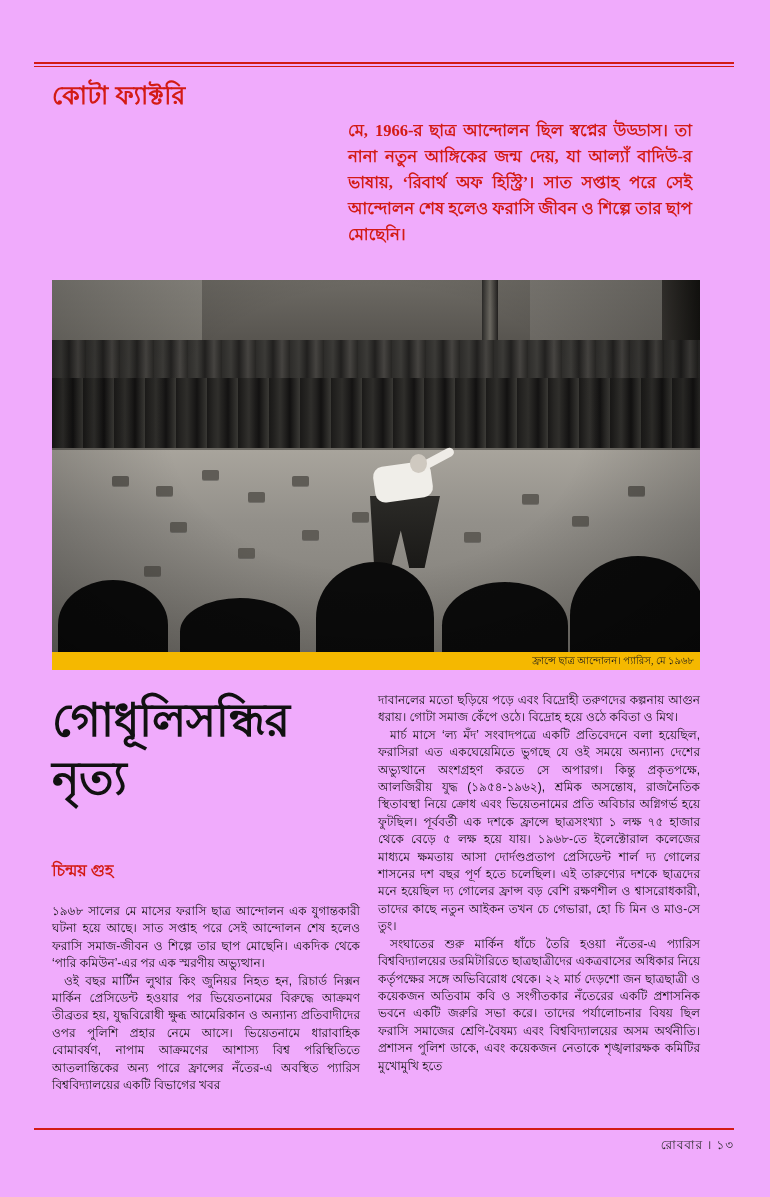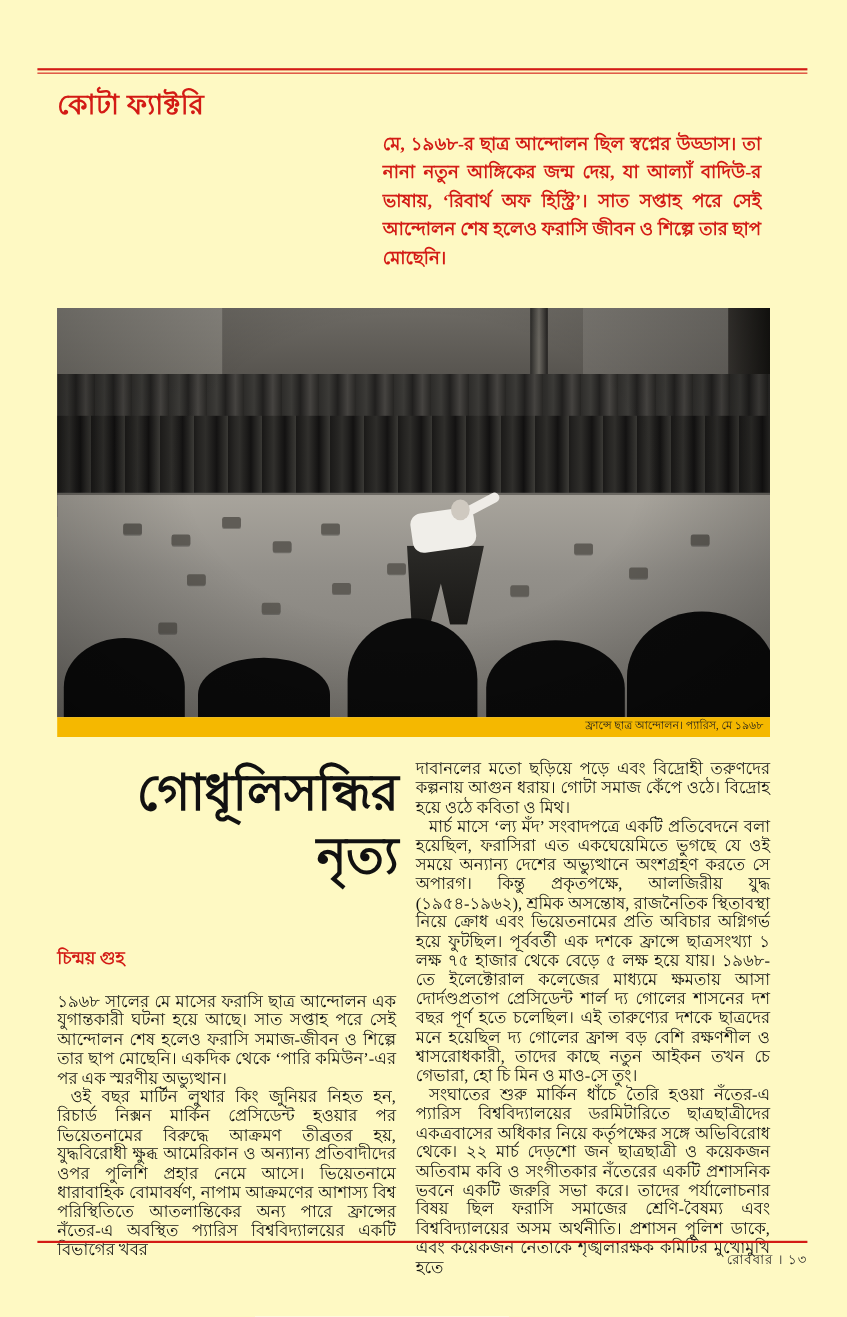--- a/index.html
+++ b/index.html
@@ -13,21 +13,21 @@
     font-family: "Liberation Sans", sans-serif;
     color: #111;
     position: relative;
     overflow: hidden;
   }
   .page {
     position: absolute;
     left: 0; top: 0;
     width: 770px;
     height: 1197px;
-    background: #fef9c3;
+    background: #f0abfc;
   }
 
   
   .rule-top {
     position: absolute;
     left: 34px;
     top: 62px;
     width: 700px;
     height: 2px;
     background: #d31b15;
@@ -211,39 +211,38 @@
   .headline {
     position: absolute;
     left: 52px;
     top: 692px;
     width: 310px;
     font-family: "Liberation Serif", serif;
     font-size: 46px;
     font-weight: bold;
     line-height: 58px;
     color: #111;
-    text-align: right;
     letter-spacing: -0.5px;
   }
   .byline {
     position: absolute;
     left: 52px;
     top: 858px;
     width: 310px;
     font-family: "Liberation Serif", serif;
     font-size: 16px;
     font-weight: bold;
     color: #d31b15;
   }
 
   
   .col {
     position: absolute;
-    font-family: Liberation Serif, serif;
-    font-size: 15px;
+    font-family: Liberation Sans, sans-serif;
+    font-size: 12px;
     line-height: 17.4px;
     color: #141414;
     text-align: justify;
     text-align-last: left;
   }
   .col p { margin: 0; }
   .col p + p { text-indent: 12px; }
 
   .col-left {
     left: 52px;
@@ -273,21 +272,21 @@
 </head>
 <body>
 
 <div class="page">
 
   <div class="rule-top"></div>
   <div class="rule-top-2"></div>
 
   <div class="section-label">কোটা ফ্যাক্টরি</div>
 
-  <div class="standfirst">মে, ১৯৬৮-র ছাত্র আন্দোলন ছিল স্বপ্নের উড্ডাস। তা নানা নতুন আঙ্গিকের জন্ম দেয়, যা আল্যাঁ বাদিউ-র ভাষায়, ‘রিবার্থ অফ হিস্ট্রি’। সাত সপ্তাহ পরে সেই আন্দোলন শেষ হলেও ফরাসি জীবন ও শিল্পে তার ছাপ মোছেনি।</div>
+  <div class="standfirst">মে, 1966-র ছাত্র আন্দোলন ছিল স্বপ্নের উড্ডাস। তা নানা নতুন আঙ্গিকের জন্ম দেয়, যা আল্যাঁ বাদিউ-র ভাষায়, ‘রিবার্থ অফ হিস্ট্রি’। সাত সপ্তাহ পরে সেই আন্দোলন শেষ হলেও ফরাসি জীবন ও শিল্পে তার ছাপ মোছেনি।</div>
 
   <div class="photo-wrap">
     <div class="photo">
       <div class="ph-sky"></div>
       <div class="ph-building-l"></div>
       <div class="ph-building-r"></div>
       <div class="ph-tree"></div>
       <div class="ph-pole"></div>
       <div class="ph-crowd"></div>
       <div class="ph-crowd2"></div>

